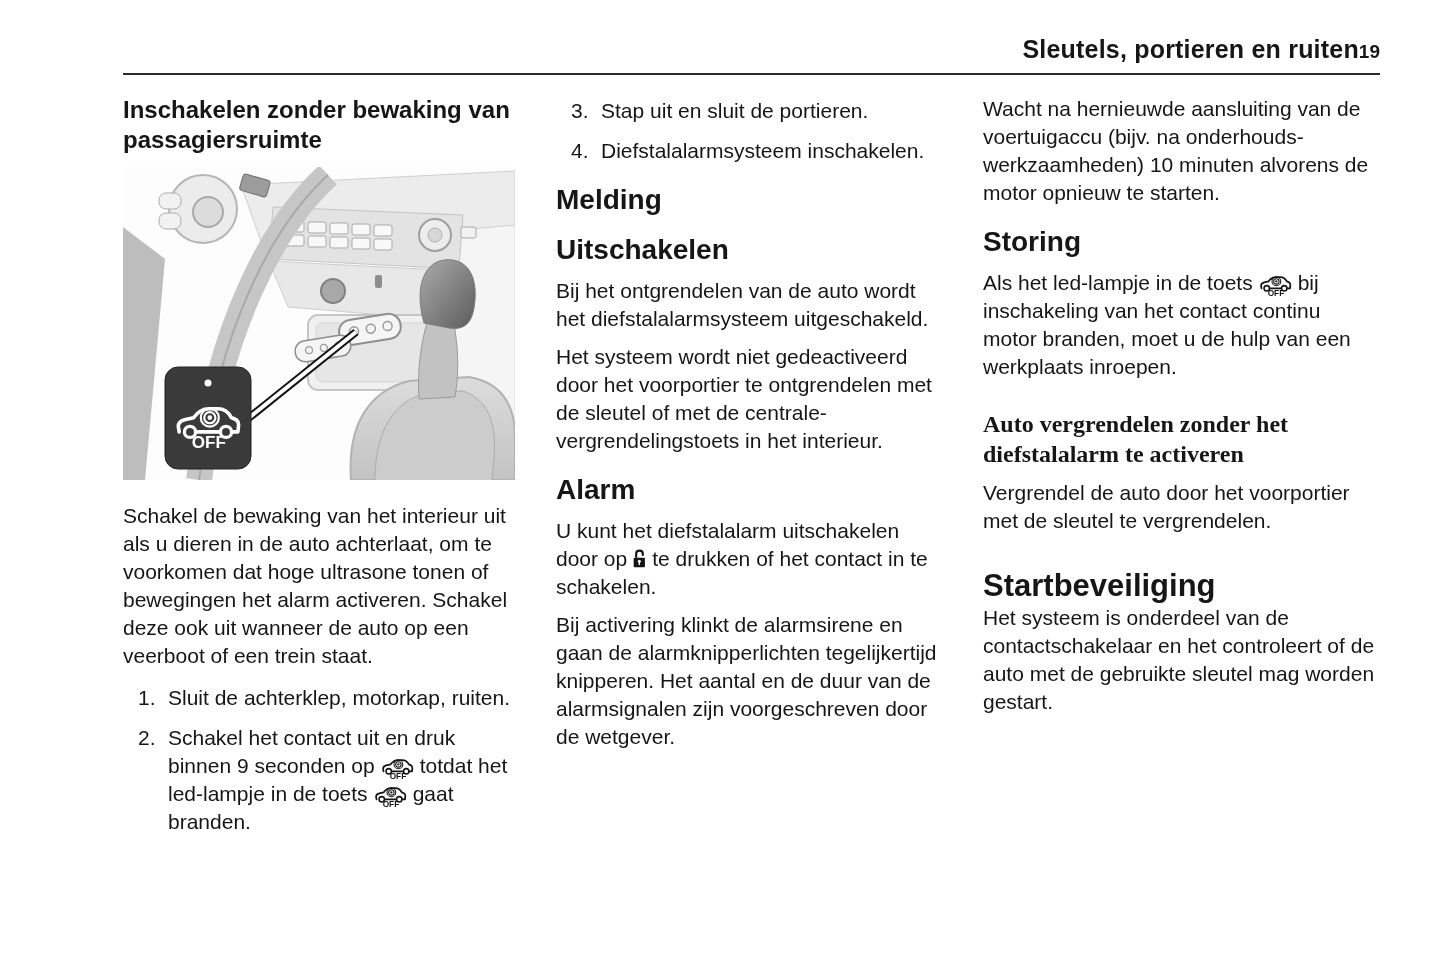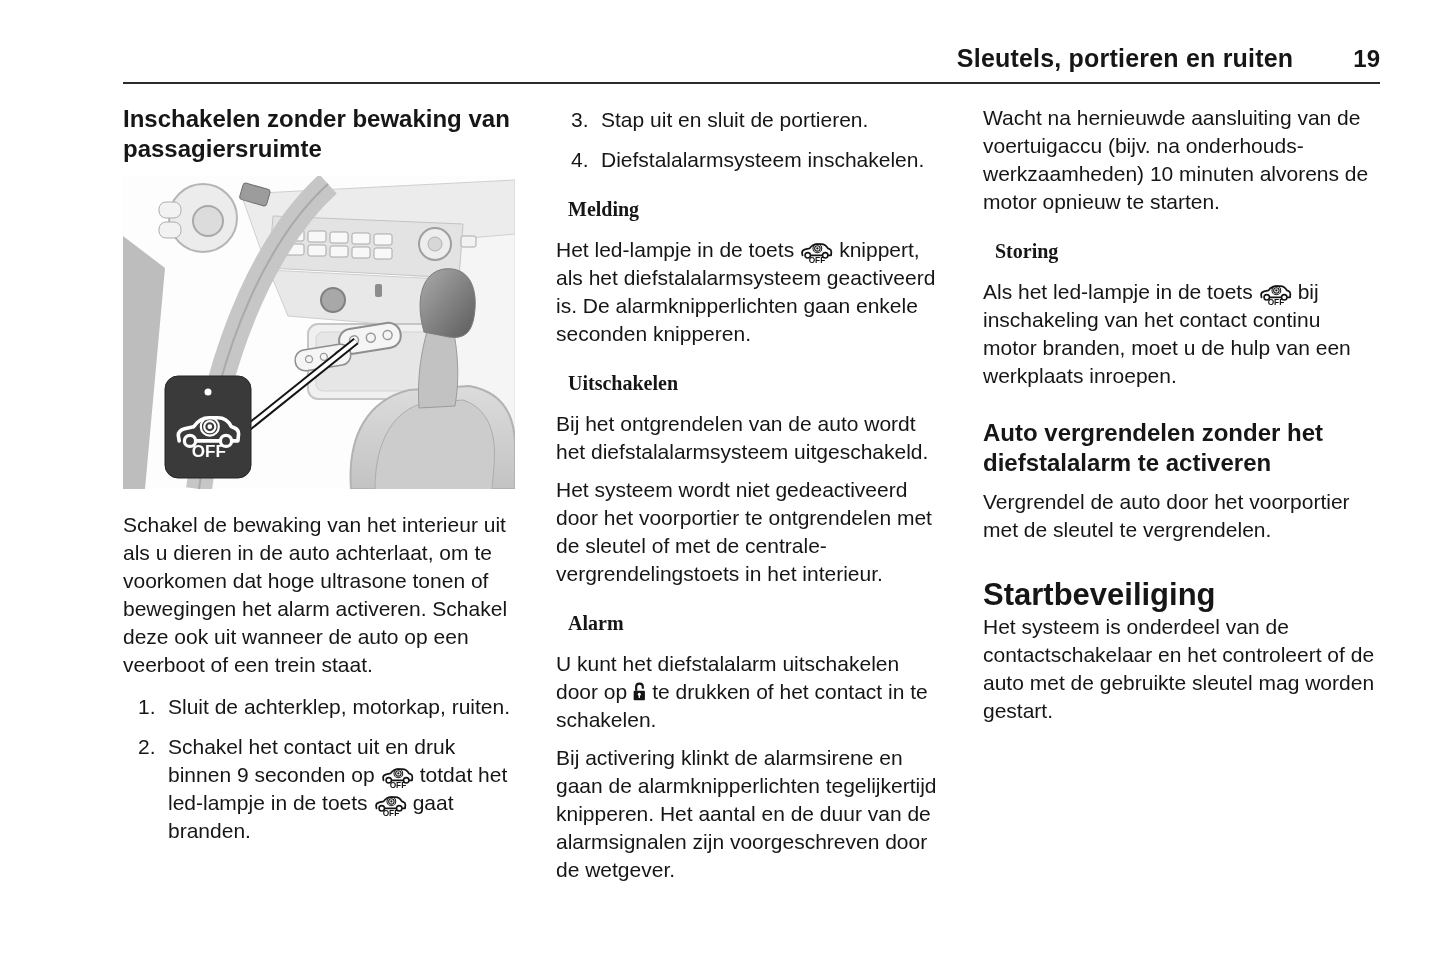--- a/index.html
+++ b/index.html
@@ -1,31 +1,31 @@
 <!DOCTYPE html>
 <html><head>
 <meta charset="utf-8">
 <style>
   html,body{margin:0;padding:0;}
   body{
     width:1445px;height:966px;background:#ffffff;color:#161616;
     font-family:"Liberation Sans",sans-serif;overflow:hidden;
   }
   .page{padding:0 65px 0 123px;box-sizing:border-box;}
-  .header{display:flex;justify-content:flex-end;align-items:baseline;gap:60px;padding-top:44px;}
+  .header{display:flex;justify-content:flex-end;align-items:baseline;padding-top:35px;}
   .header-title{font-size:25px;font-weight:bold;letter-spacing:.2px;}
-  .header-page{font-size:24px;font-weight:bold;}
+  .header-page{font-size:19px;font-weight:bold;}
   .rule{border-bottom:2px solid #2b2b2b;margin-top:9px;}
   .cols{display:flex;margin-top:20px;align-items:flex-start;}
   .col{width:392px;}
   .col-mid{width:386px;}
   .vdiv{width:1px;background:#3c3c3c;margin:0 20px;flex:0 0 1px;}
   p.body{font-size:21px;line-height:28px;margin:0 0 10px;}
   h2.sec{font-size:24px;line-height:30px;font-weight:bold;margin:0 0 10px;}
-  h3.sub{font-size:20px;line-height:30px;font-weight:bold;margin:20px 12px 12px;font-family:Liberation Serif, serif;}
+  h3.sub{font-size:28px;line-height:30px;font-weight:bold;margin:20px 0 12px;}
   h1.big{font-size:31px;line-height:37px;font-weight:bold;margin:32px 0 0;}
   .olist{margin-top:14px;}
   .olist.tight{margin-top:2px;}
   .li{display:flex;font-size:21px;line-height:28px;margin-bottom:12px;}
   .li-num{flex:0 0 30px;padding-left:15px;}
   .li-txt{flex:1;}
   .illus-wrap{margin:12px 0 22px;width:392px;height:313px;}
   .inline-car{width:35px;height:27px;vertical-align:-7px;margin:0 5px;color:#141414;}
   .inline-lock{width:15px;height:21px;vertical-align:-3px;margin:0 5px;color:#141414;}
   .symbol-defs{position:absolute;width:0;height:0;overflow:hidden;}
@@ -175,23 +175,20 @@
           <span class="li-num">3.</span>
           <span class="li-txt">Stap uit en sluit de portieren.</span>
         </div>
         <div class="li">
           <span class="li-num">4.</span>
           <span class="li-txt">Diefstalalarmsysteem inschake­len.</span>
         </div>
       </div>
 
       <h3 class="sub">Melding</h3>
-      <p class="body"><span>Het led-lampje in de toets</span><svg class="inline-car" viewBox="0 0 40 30">
-            <use href="#sym-car-off"></use>
-          </svg><span>knip­pert, als het diefstalalarmsysteem geactiveerd is. De alarmknipperlich­ten gaan enkele seconden knipperen.</span></p>
 
       <h3 class="sub">Uitschakelen</h3>
       <p class="body"><span>Bij het ontgrendelen van de auto wordt het diefstalalarmsysteem uitge­schakeld.</span></p>
       <p class="body"><span>Het systeem wordt niet gedeactiveerd door het voorportier te ontgrendelen met de sleutel of met de centrale­vergrendelingstoets in het interieur.</span></p>
 
       <h3 class="sub">Alarm</h3>
       <p class="body"><span>U kunt het diefstalalarm uitschakelen door op</span><svg class="inline-lock" viewBox="0 0 18 24">
             <use href="#sym-unlock"></use>
           </svg><span>te drukken of het contact in te schakelen.</span></p>
       <p class="body"><span>Bij activering klinkt de alarmsirene en gaan de alarmknipperlichten tegelij­kertijd knipperen. Het aantal en de duur van de alarmsignalen zijn voor­geschreven door de wetgever.</span></p>
@@ -200,21 +197,21 @@
     <div class="vdiv"></div>
 
     <div class="col">
       <p class="body"><span>Wacht na hernieuwde aansluiting van de voertuigaccu (bijv. na onderhouds­werkzaamheden) 10 minuten alvo­rens de motor opnieuw te starten.</span></p>
 
       <h3 class="sub">Storing</h3>
       <p class="body"><span>Als het led-lampje in de toets</span><svg class="inline-car" viewBox="0 0 40 30">
             <use href="#sym-car-off"></use>
           </svg><span>bij inschakeling van het contact continu motor branden, moet u de hulp van een werkplaats inroepen.</span></p>
 
-      <h2 class="sec" style="margin-top:28px;">Auto vergrendelen zonder het diefstalalarm te activeren</h2>
+      <h2 class="sec" style="margin-top:28px;font-family:Liberation Serif, serif;">Auto vergrendelen zonder het diefstalalarm te activeren</h2>
       <p class="body"><span>Vergrendel de auto door het voorpor­tier met de sleutel te vergrendelen.</span></p>
 
       <h1 class="big">Startbeveiliging</h1>
       <p class="body"><span>Het systeem is onderdeel van de contactschakelaar en het controleert of de auto met de gebruikte sleutel mag worden gestart.</span></p>
     </div>
 
   </div>
 </div>
 
 </body></html>

